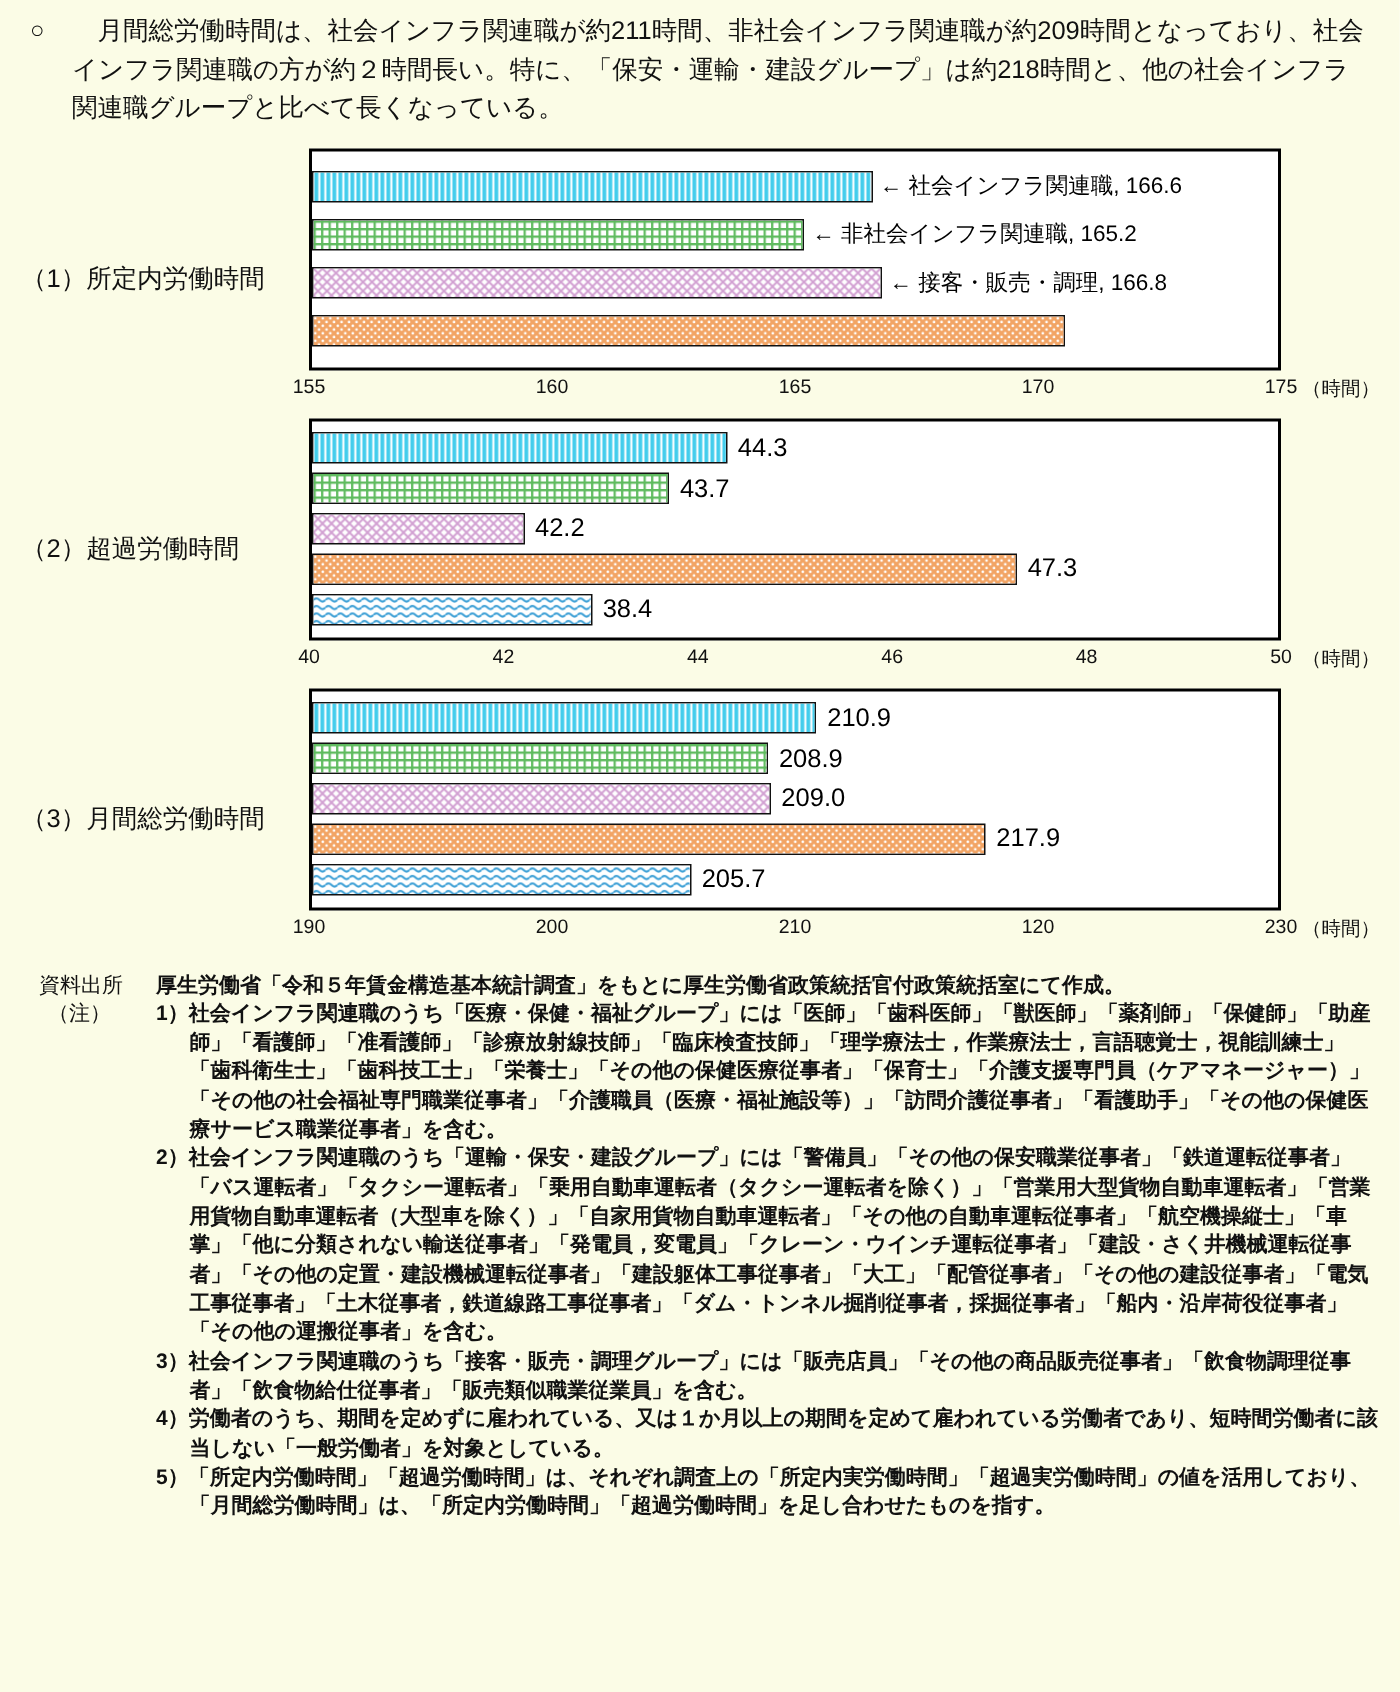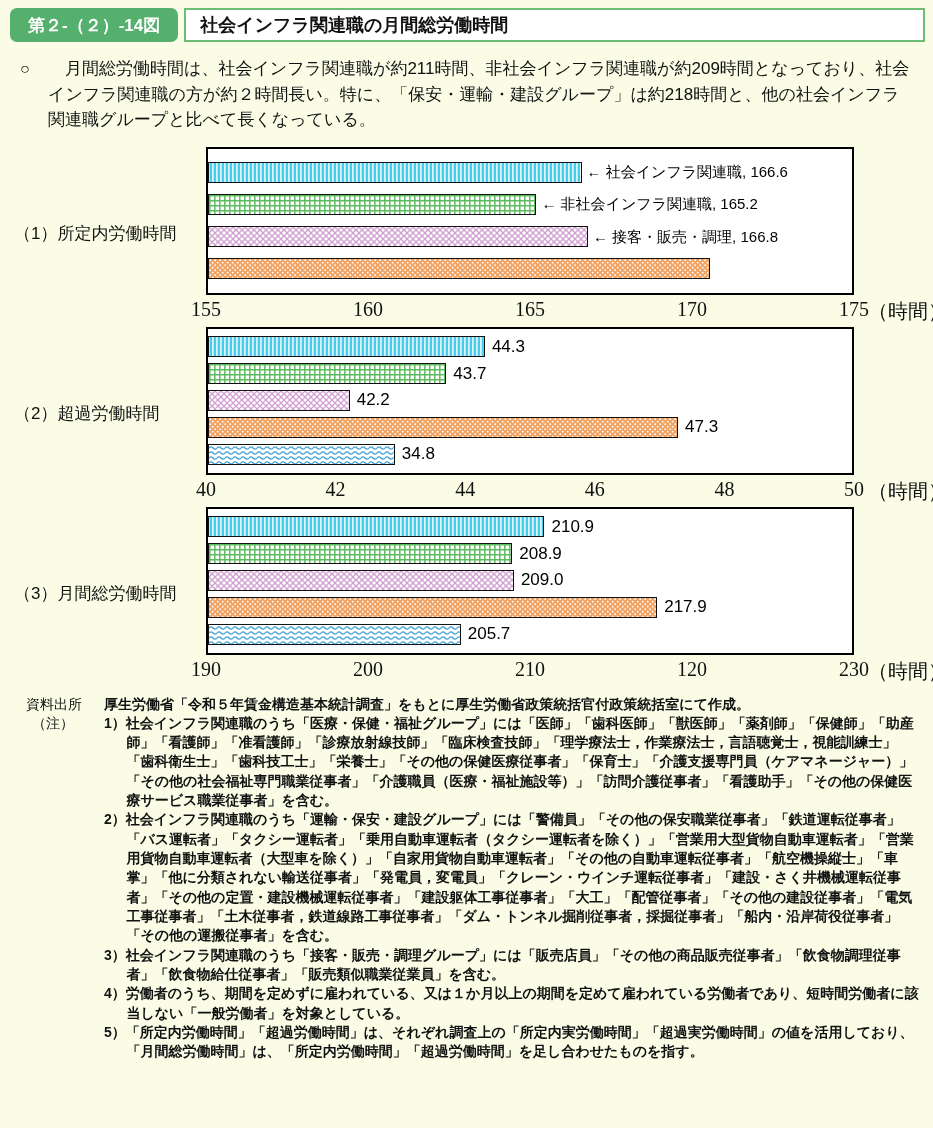--- a/index.html
+++ b/index.html
@@ -38,21 +38,21 @@
   .bar-row{position:relative;height:21px;}
   .bar{
     position:relative;height:100%;border:1px solid #111;box-sizing:border-box;background:#fff;
   }
   .barfill{position:absolute;left:0;top:0;width:100%;height:100%;}
   .val-label{
     position:absolute;top:50%;transform:translateY(-50%);
     font-size:17px;white-space:nowrap;color:#000;
   }
   .callout{font-size:15px;}
-  .axis{position:relative;height:26px;font-size:20px;font-family:Liberation Serif, serif;}
+  .axis{position:relative;height:26px;font-size:13px;}
   .tick{position:absolute;top:3px;transform:translateX(-50%);white-space:nowrap;}
   .unit{position:absolute;top:3px;left:calc(100% + 14px);white-space:nowrap;}
   
   .notes{font-size:14px;line-height:1.38;margin:14px 4px 0 8px;}
   .note-row{display:flex;}
   .note-label{width:86px;min-width:86px;box-sizing:border-box;padding-left:8px;white-space:nowrap;}
   .note-label.indent{padding-left:14px;}
   .note-body{flex:1;font-weight:bold;}
   .note-item{padding-left:1.6em;text-indent:-1.6em;}
 </style>
@@ -80,24 +80,20 @@
     </pattern>
     <pattern id="p4" width="8" height="5" patternUnits="userSpaceOnUse">
       <rect width="8" height="5" fill="#ffffff"></rect>
       <path d="M0 3 Q2 0.8 4 3 T8 3" fill="none" stroke="#3da0d6" stroke-width="1.4"></path>
     </pattern>
   </defs>
 </svg>
 
 <div class="page">
 
-  <header class="fig-header">
-    <div class="fig-badge">第２-（２）-14図</div>
-    <div class="fig-titlebox">社会インフラ関連職の月間総労働時間</div>
-  </header>
 
   <p class="intro">
     <span class="bullet">○</span>
     <span class="intro-text">月間総労働時間は、社会インフラ関連職が約211時間、非社会インフラ関連職が約209時間となっており、社会インフラ関連職の方が約２時間長い。特に、「保安・運輸・建設グループ」は約218時間と、他の社会インフラ関連職グループと比べて長くなっている。</span>
   </p>
 
   <section class="chart-section">
     <div class="chart-caption">（1）所定内労働時間</div>
     <div class="chart-area">
       <div class="chart-box">
@@ -179,21 +175,21 @@
               </svg>
             </div>
             <span class="val-label" style="left: calc(73% + 7px);">47.3</span>
           </div>
           <div class="bar-row">
             <div class="bar" style="width: 29%;">
               <svg class="barfill" preserveAspectRatio="none">
                 <rect width="100%" height="100%" fill="url(#p4)"></rect>
               </svg>
             </div>
-            <span class="val-label" style="left: calc(29% + 7px);">34.8</span>
+            <span class="val-label" style="left: calc(29% + 7px);">38.4</span>
           </div>
         </div>
       <div class="axis">
           <span class="tick" style="left: 0%;">40</span>
           <span class="tick" style="left: 20%;">42</span>
           <span class="tick" style="left: 40%;">44</span>
           <span class="tick" style="left: 60%;">46</span>
           <span class="tick" style="left: 80%;">48</span>
           <span class="tick" style="left: 100%;">50</span>
           <span class="unit">（時間）</span>

